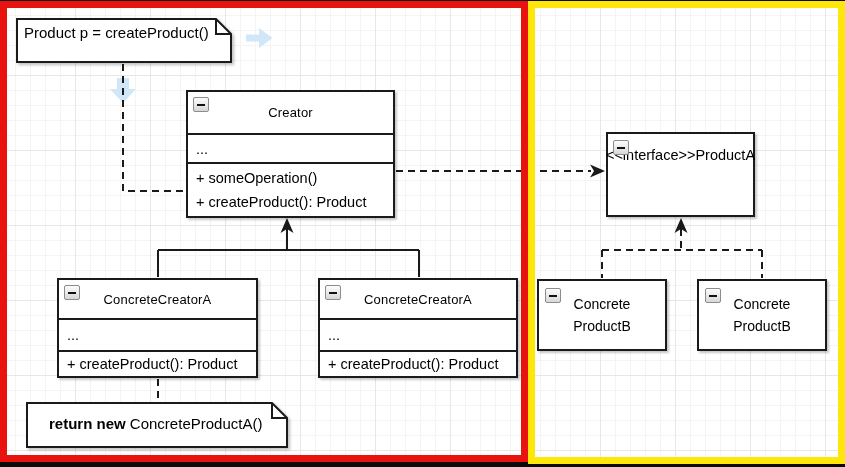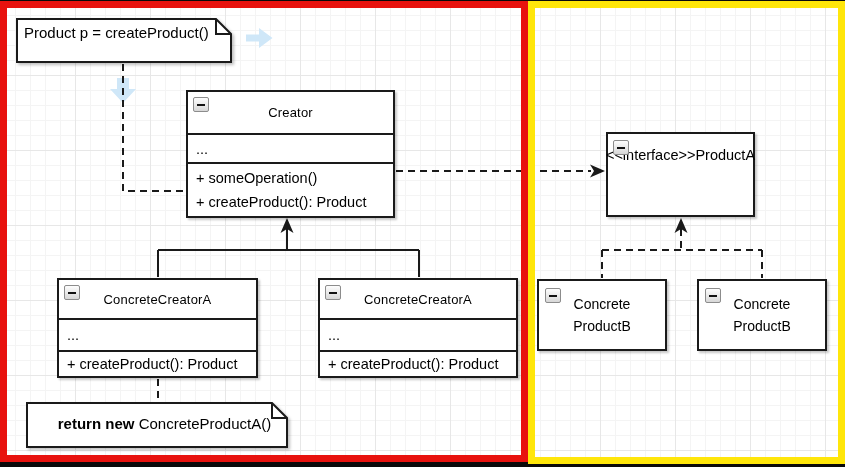--- a/index.html
+++ b/index.html
@@ -34,21 +34,21 @@
     position:absolute;left:5px;top:5px;width:14px;height:13px;
     background:linear-gradient(#fdfdfd,#d7d7d7);
     border:1px solid #8c8c8c;border-radius:2px;
     display:flex;align-items:center;justify-content:center;
   }
   .minus-icon span{display:block;width:8px;height:2px;background:#111;}
   .two-line-title{display:flex;flex-direction:column;align-items:center;justify-content:center;height:100%;font-size:14px;line-height:22px;}
   .note{z-index:4;}
   .note svg{position:absolute;left:0;top:0;filter:drop-shadow(2px 2px 1.5px rgba(0,0,0,0.25));}
   .note-text{position:relative;padding:5px 8px;font-size:15px;line-height:19px;}
-  .note-text.centered{text-align:center;padding-top:12px;padding-left:23px;}
+  .note-text.centered{padding-top:12px;padding-left:23px;}
   .bold{font-weight:bold;}
   .iface-header{position:relative;display:flex;flex-direction:row;align-items:center;justify-content:center;font-size:14.5px;line-height:20px;}
 </style>
 </head>
 <body>
 
 <div id="stage">
 
   <div class="edge-black" style="left:0;top:0;width:845px;height:2px;"></div>
   <div class="edge-black" style="left:0;top:461px;width:845px;height:6px;"></div>

